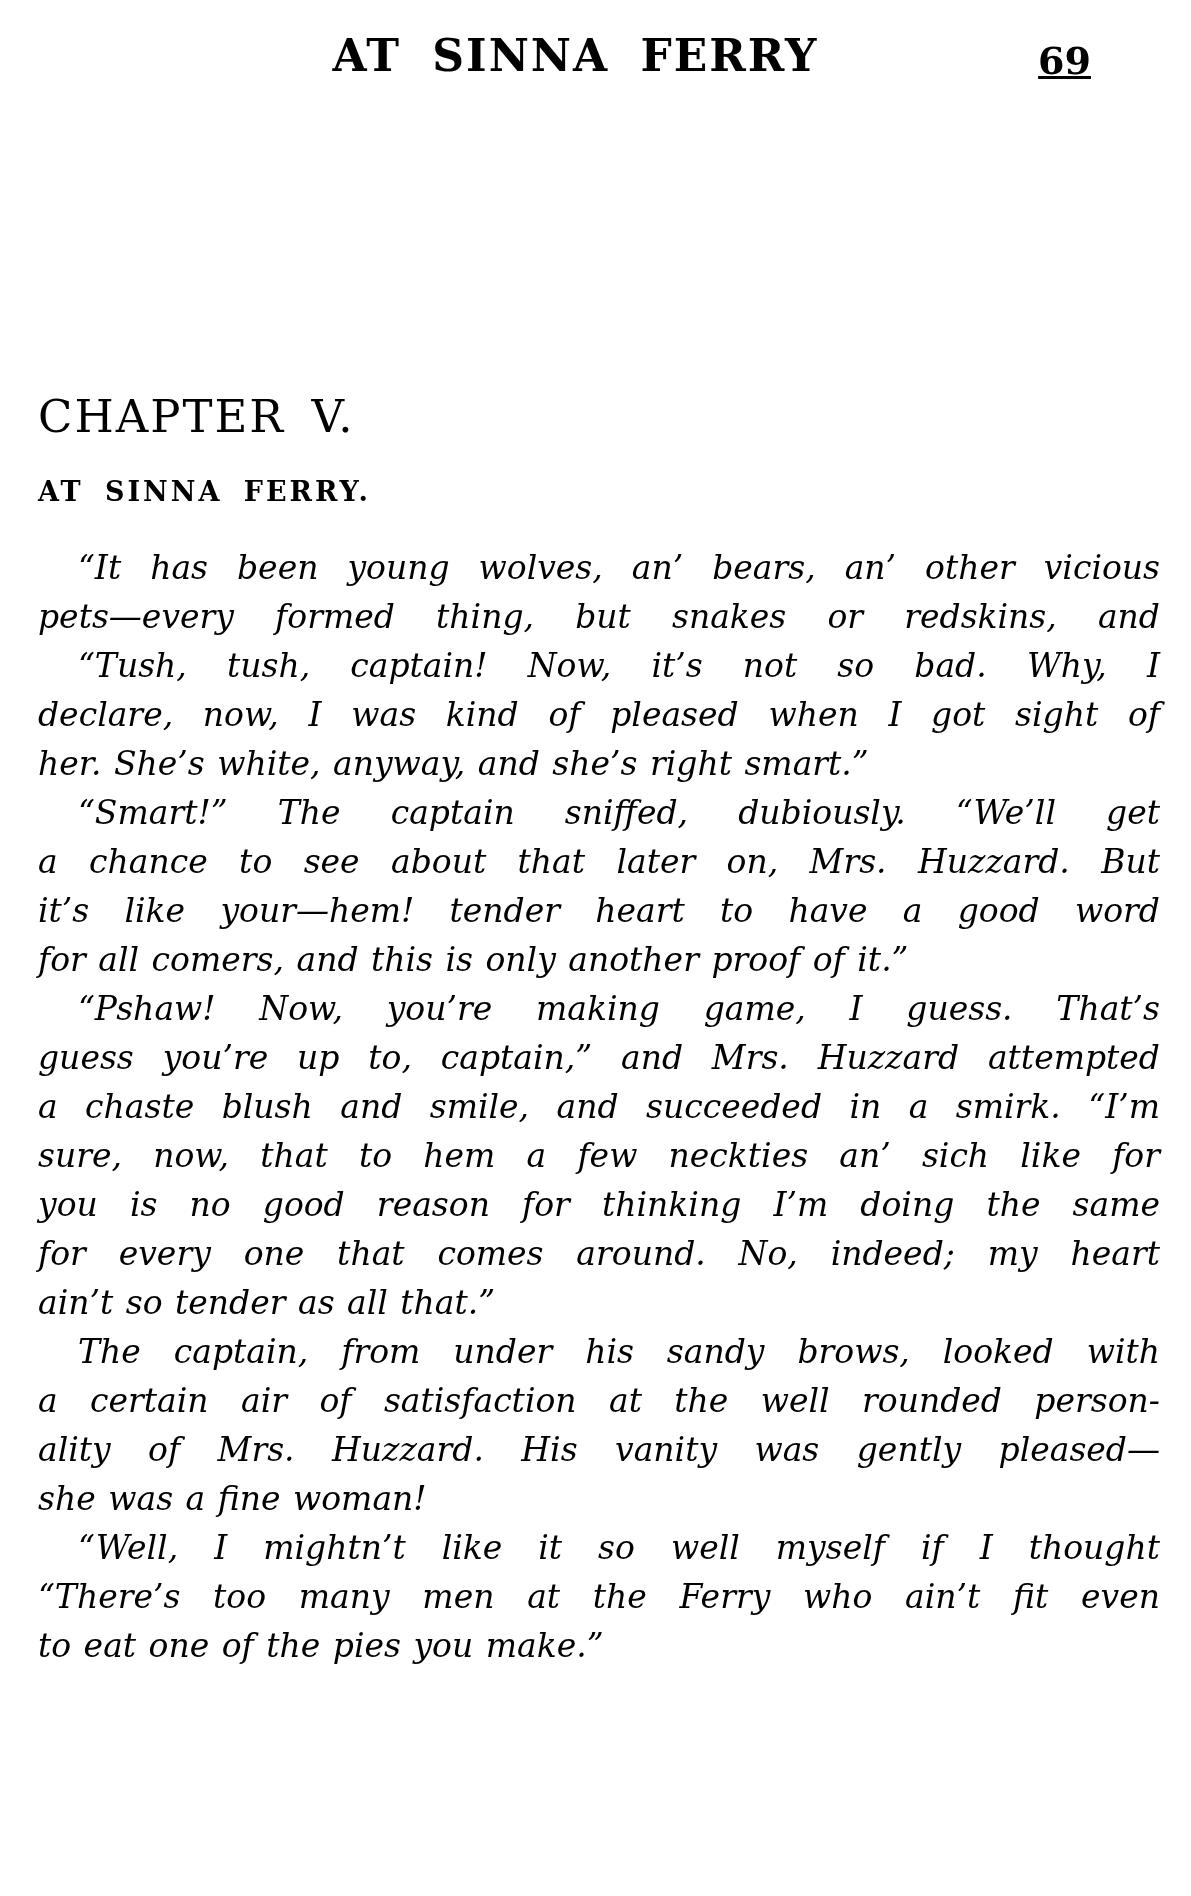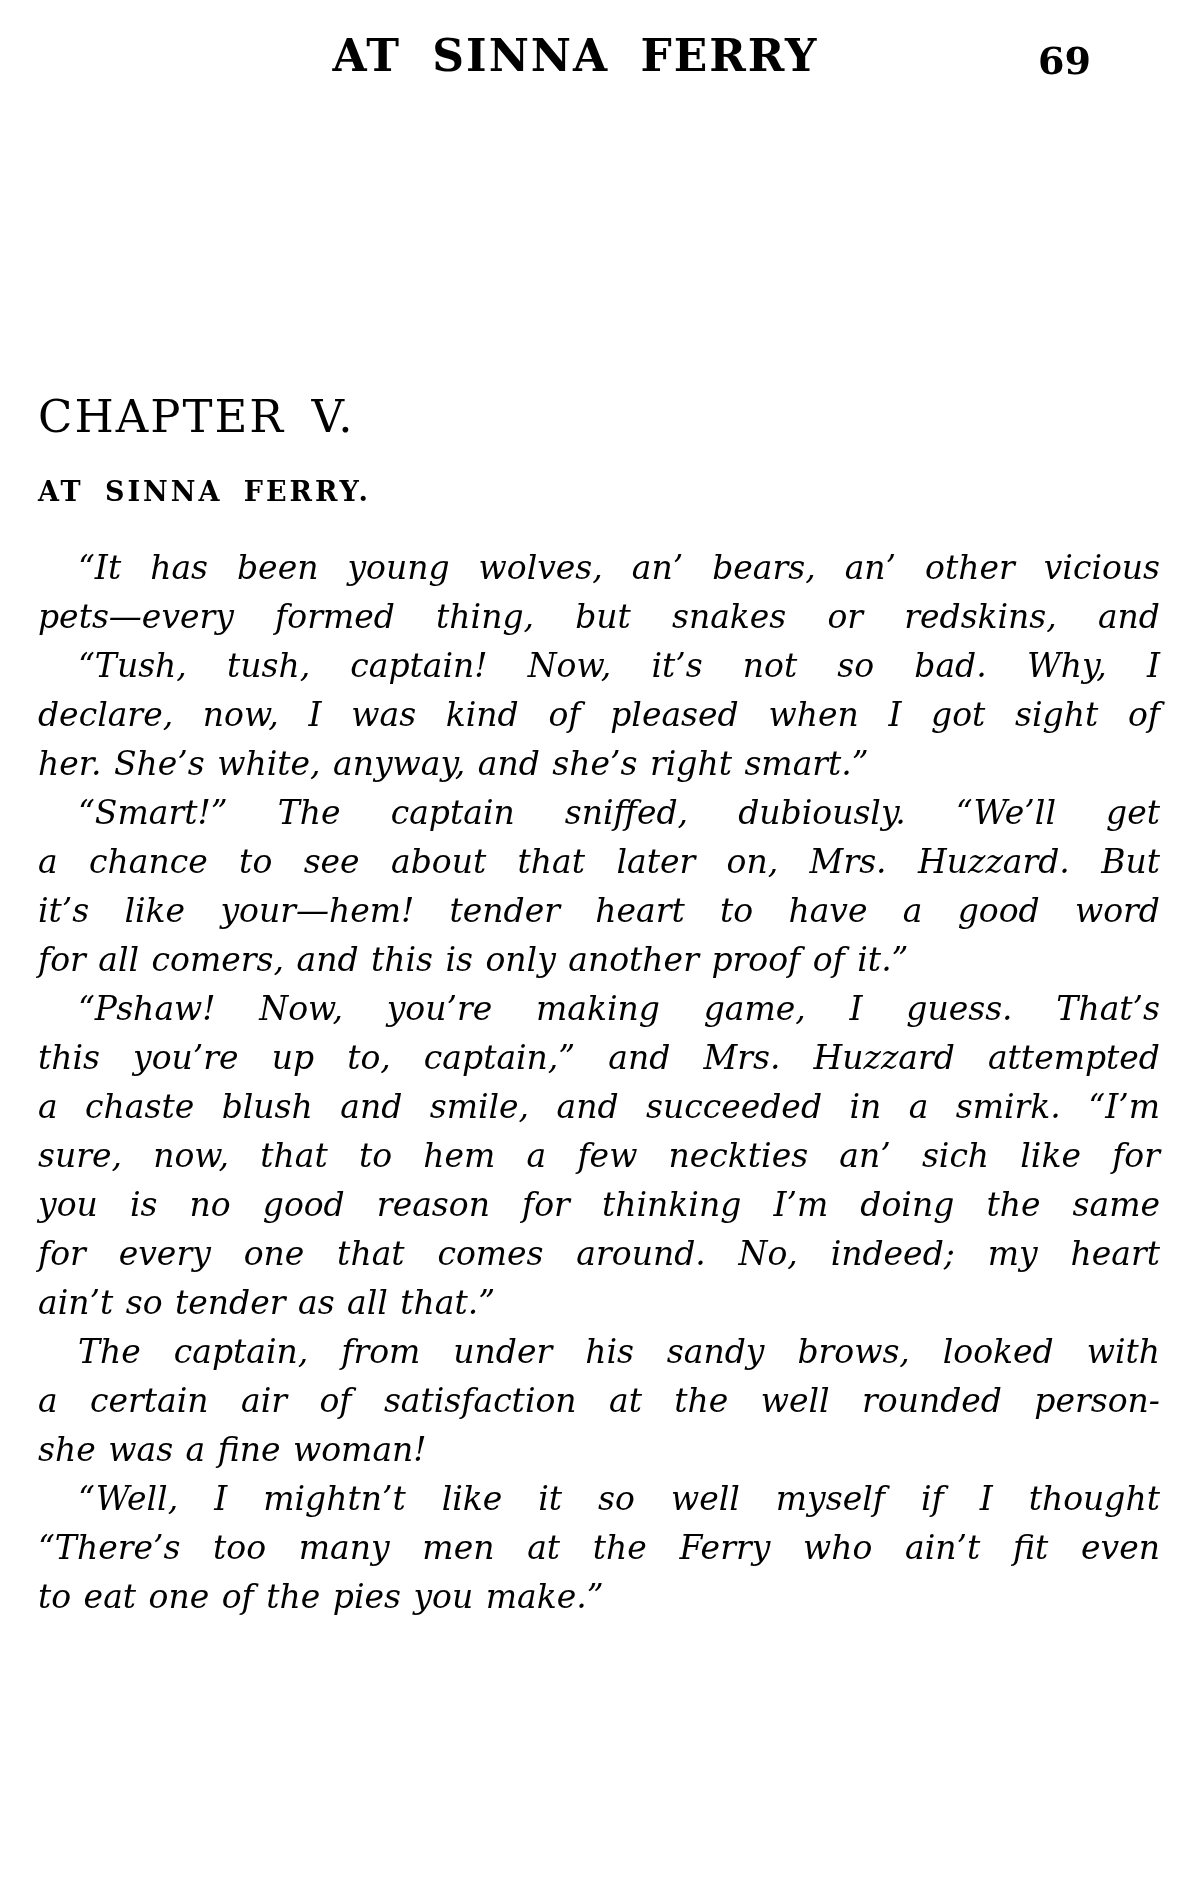--- a/index.html
+++ b/index.html
@@ -33,20 +33,21 @@
     letter-spacing: 2px;
     word-spacing: 14px;
     transform: translateX(-20px);
   }
   .page-number {
     position: absolute;
     top: 38px;
     right: 100px;
     font-size: 38px;
     font-weight: bold;
+    text-decoration: underline;
   }
 
   
   .chapter-heading {
     position: absolute;
     top: 390px;
     left: 38px;
     width: 1122px;
     text-align: left;
     font-size: 45px;
@@ -117,30 +118,31 @@
         <div class="line last">her.  She’s white, anyway, and she’s right smart.”</div>
       </div>
       <div class="paragraph">
         <div class="line first">“Smart!”  The captain sniffed, dubiously.  “We’ll get</div>
         <div class="line">a chance to see about that later on, Mrs. Huzzard.  But</div>
         <div class="line">it’s like your—hem! tender heart to have a good word</div>
         <div class="line last">for all comers, and this is only another proof of it.”</div>
       </div>
       <div class="paragraph">
         <div class="line first">“Pshaw!  Now, you’re making game, I guess.  That’s</div>
-        <div class="line">this you’re up to, captain,” and Mrs. Huzzard attempted</div>
+        <div class="line">guess you’re up to, captain,” and Mrs. Huzzard attempted</div>
         <div class="line">a chaste blush and smile, and succeeded in a smirk.  “I’m</div>
         <div class="line">sure, now, that to hem a few neckties an’ sich like for</div>
         <div class="line">you is no good reason for thinking I’m doing the same</div>
         <div class="line">for every one that comes around.  No, indeed; my heart</div>
         <div class="line last">ain’t so tender as all that.”</div>
       </div>
       <div class="paragraph">
         <div class="line first">The captain, from under his sandy brows, looked with</div>
         <div class="line">a certain air of satisfaction at the well rounded person-</div>
+        <div class="line">ality of Mrs. Huzzard.  His vanity was gently pleased—</div>
         <div class="line last">she was a fine woman!</div>
       </div>
       <div class="paragraph">
         <div class="line first">“Well, I mightn’t like it so well myself if I thought</div>
         <div class="line">“There’s too many men at the Ferry who ain’t fit even</div>
         <div class="line last">to eat one of the pies you make.”</div>
       </div>
     </main>
 
 </div>

